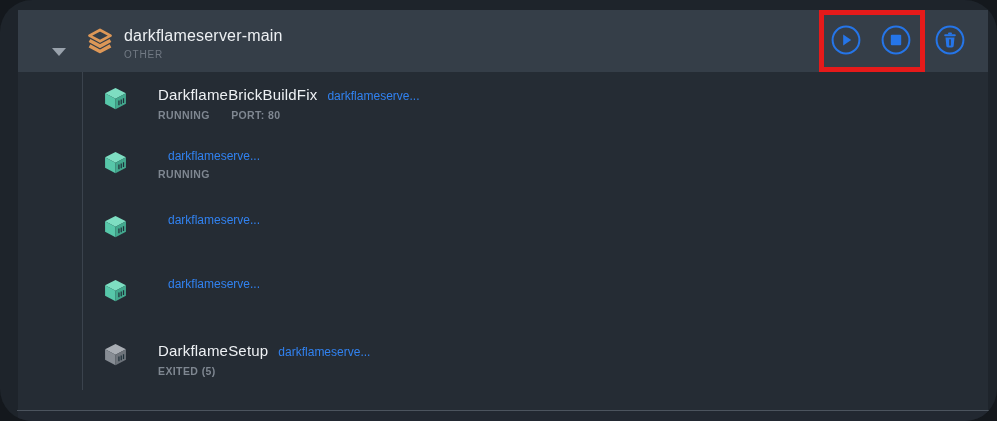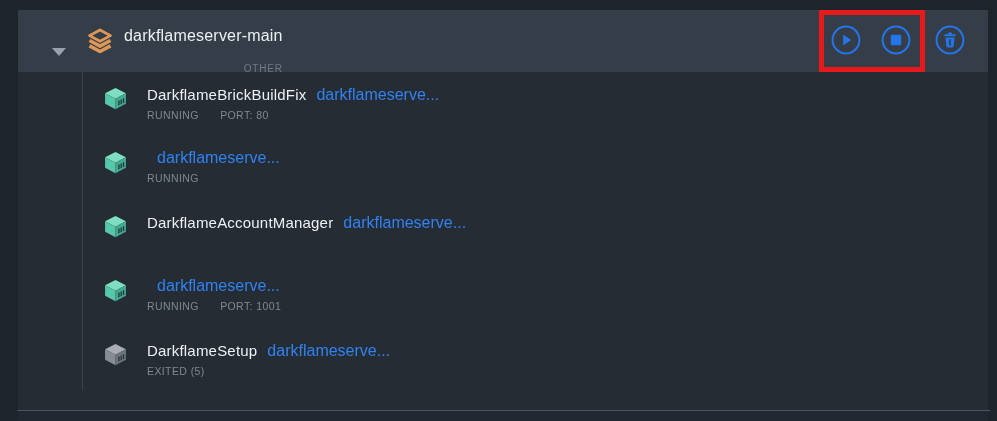--- a/index.html
+++ b/index.html
@@ -2,20 +2,21 @@
 <html style="--accent-blue: #2575e8; --link-blue: #3182f0; --running-teal: #57c7a9; --exited-gray: #878d94; --stack-orange: #dd9757; --annotation-red: #e61a1a;"><head>
 <meta charset="utf-8">
 <style>
   html,body{margin:0;padding:0;background:#14181d;}
   .stage{
     position:relative;
     width:997px;height:421px;
     background:#1e242b;
     overflow:hidden;
     font-family:"Liberation Sans", sans-serif;
+    border-radius:32px;
     -webkit-font-smoothing:antialiased;
   }
   
   .group-header{
     position:absolute;left:18px;top:10px;width:970px;height:62px;
     background:#353e48;
   }
   .chevron{
     position:absolute;left:34px;top:38px;
     width:0;height:0;
@@ -23,21 +24,21 @@
     border-right:7px solid transparent;
     border-top:8px solid #99a2ac;
     cursor:pointer;
   }
   .stack-icon{position:absolute;left:68px;top:17px;width:28px;height:28px;}
   .titles{position:absolute;left:106px;top:16px;}
   .group-title{
     font-size:16px;line-height:20px;color:#edf0f3;letter-spacing:.2px;
   }
   .group-subtitle{
-    margin-top:17px;font-size:10px;line-height:12px;color:#727a84;letter-spacing:.8px;text-align:right;
+    margin-top:3px;font-size:10px;line-height:12px;color:#727a84;letter-spacing:.8px;
   }
   .icon-btn{
     position:absolute;top:15px;width:30px;height:30px;padding:0;border:0;
     background:transparent;cursor:pointer;
   }
   .icon-btn svg{display:block;}
   .btn-start{left:813px;}
   .btn-stop{left:863px;}
   .btn-delete{left:917px;}
 
@@ -59,28 +60,28 @@
   }
   .rows{position:absolute;left:0;top:0;right:0;padding-top:13px;}
   .row{
     position:relative;height:64px;box-sizing:border-box;
     display:flex;align-items:flex-start;
     padding-left:85px;cursor:pointer;
   }
   .box-icon{width:25px;height:23px;margin-top:2px;flex:0 0 auto;}
   .row.state-running{--box-main:var(--running-teal,#57c7a9);--box-top:#7edec2;--box-dark:#43a98e;}
   .row.state-exited{--box-main:var(--exited-gray,#878d94);--box-top:#a8adb3;--box-dark:#6e747b;}
-  .row-text{margin-left:19px;}
+  .row-text{margin-left:30px;}
   .row-topline{display:flex;align-items:baseline;}
   .c-name{font-size:15px;line-height:19px;color:#eef1f4;letter-spacing:.2px;}
   .c-link{
-    margin-left:10px;font-size:16px;color:var(--link-blue,#3182f0);
+    margin-left:10px;font-size:12px;color:var(--link-blue,#3182f0);
     text-decoration:none;cursor:pointer;
   }
-  .row-statusline{margin-top:5px;font-size:10.5px;letter-spacing:.4px;color:#7f8791;}
+  .row-statusline{margin-top:5px;font-size:10.5px;letter-spacing:.4px;color:#7f8791;font-weight:bold;}
   .c-port{margin-left:18px;}
 
   
   .divider{
     position:absolute;left:17px;top:410px;width:973px;height:1px;
     background:#4c545e;
   }
   .bottom-strip{
     position:absolute;left:18px;top:411px;width:970px;height:10px;
     background:#222831;
@@ -186,42 +187,37 @@
     <span class="box-icon">
       <svg width="25" height="23" viewBox="0 0 24 22">
         <polygon points="12,0.8 22,6 12,11.2 2,6" style="fill:var(--box-top)"></polygon>
         <polygon points="2,6 12,11.2 12,21.2 2,16" style="fill:var(--box-main)"></polygon>
         <polygon points="22,6 22,16 12,21.2 12,11.2" style="fill:var(--box-dark)"></polygon>
         <path d="M15.3 12.9 v4.6 M17.5 11.9 v4.6 M19.7 10.8 v4.6" stroke="#20313a" stroke-width="1.2" fill="none"></path>
       </svg>
     </span>
     <div class="row-text">
       <div class="row-topline">
-        <span class="c-name">DarkflameAccountManager</span>
-        <a class="c-link">darkflameserve...</a>
-      </div>
-    </div>
-  </div>
-
-  <div class="row state-running">
-    <span class="box-icon">
-      <svg width="25" height="23" viewBox="0 0 24 22">
-        <polygon points="12,0.8 22,6 12,11.2 2,6" style="fill:var(--box-top)"></polygon>
-        <polygon points="2,6 12,11.2 12,21.2 2,16" style="fill:var(--box-main)"></polygon>
-        <polygon points="22,6 22,16 12,21.2 12,11.2" style="fill:var(--box-dark)"></polygon>
-        <path d="M15.3 12.9 v4.6 M17.5 11.9 v4.6 M19.7 10.8 v4.6" stroke="#20313a" stroke-width="1.2" fill="none"></path>
-      </svg>
-    </span>
-    <div class="row-text">
-      <div class="row-topline">
-        <a class="c-link">darkflameserve...</a>
-      </div>
-      <div class="row-statusline">
-        <span class="c-status">RUNNING</span>
-        <span class="c-port">PORT: 1001</span>
+        <a class="c-link">darkflameserve...</a>
+      </div>
+    </div>
+  </div>
+
+  <div class="row state-running">
+    <span class="box-icon">
+      <svg width="25" height="23" viewBox="0 0 24 22">
+        <polygon points="12,0.8 22,6 12,11.2 2,6" style="fill:var(--box-top)"></polygon>
+        <polygon points="2,6 12,11.2 12,21.2 2,16" style="fill:var(--box-main)"></polygon>
+        <polygon points="22,6 22,16 12,21.2 12,11.2" style="fill:var(--box-dark)"></polygon>
+        <path d="M15.3 12.9 v4.6 M17.5 11.9 v4.6 M19.7 10.8 v4.6" stroke="#20313a" stroke-width="1.2" fill="none"></path>
+      </svg>
+    </span>
+    <div class="row-text">
+      <div class="row-topline">
+        <a class="c-link">darkflameserve...</a>
       </div>
     </div>
   </div>
 
   <div class="row state-exited">
     <span class="box-icon">
       <svg width="25" height="23" viewBox="0 0 24 22">
         <polygon points="12,0.8 22,6 12,11.2 2,6" style="fill:var(--box-top)"></polygon>
         <polygon points="2,6 12,11.2 12,21.2 2,16" style="fill:var(--box-main)"></polygon>
         <polygon points="22,6 22,16 12,21.2 12,11.2" style="fill:var(--box-dark)"></polygon>

